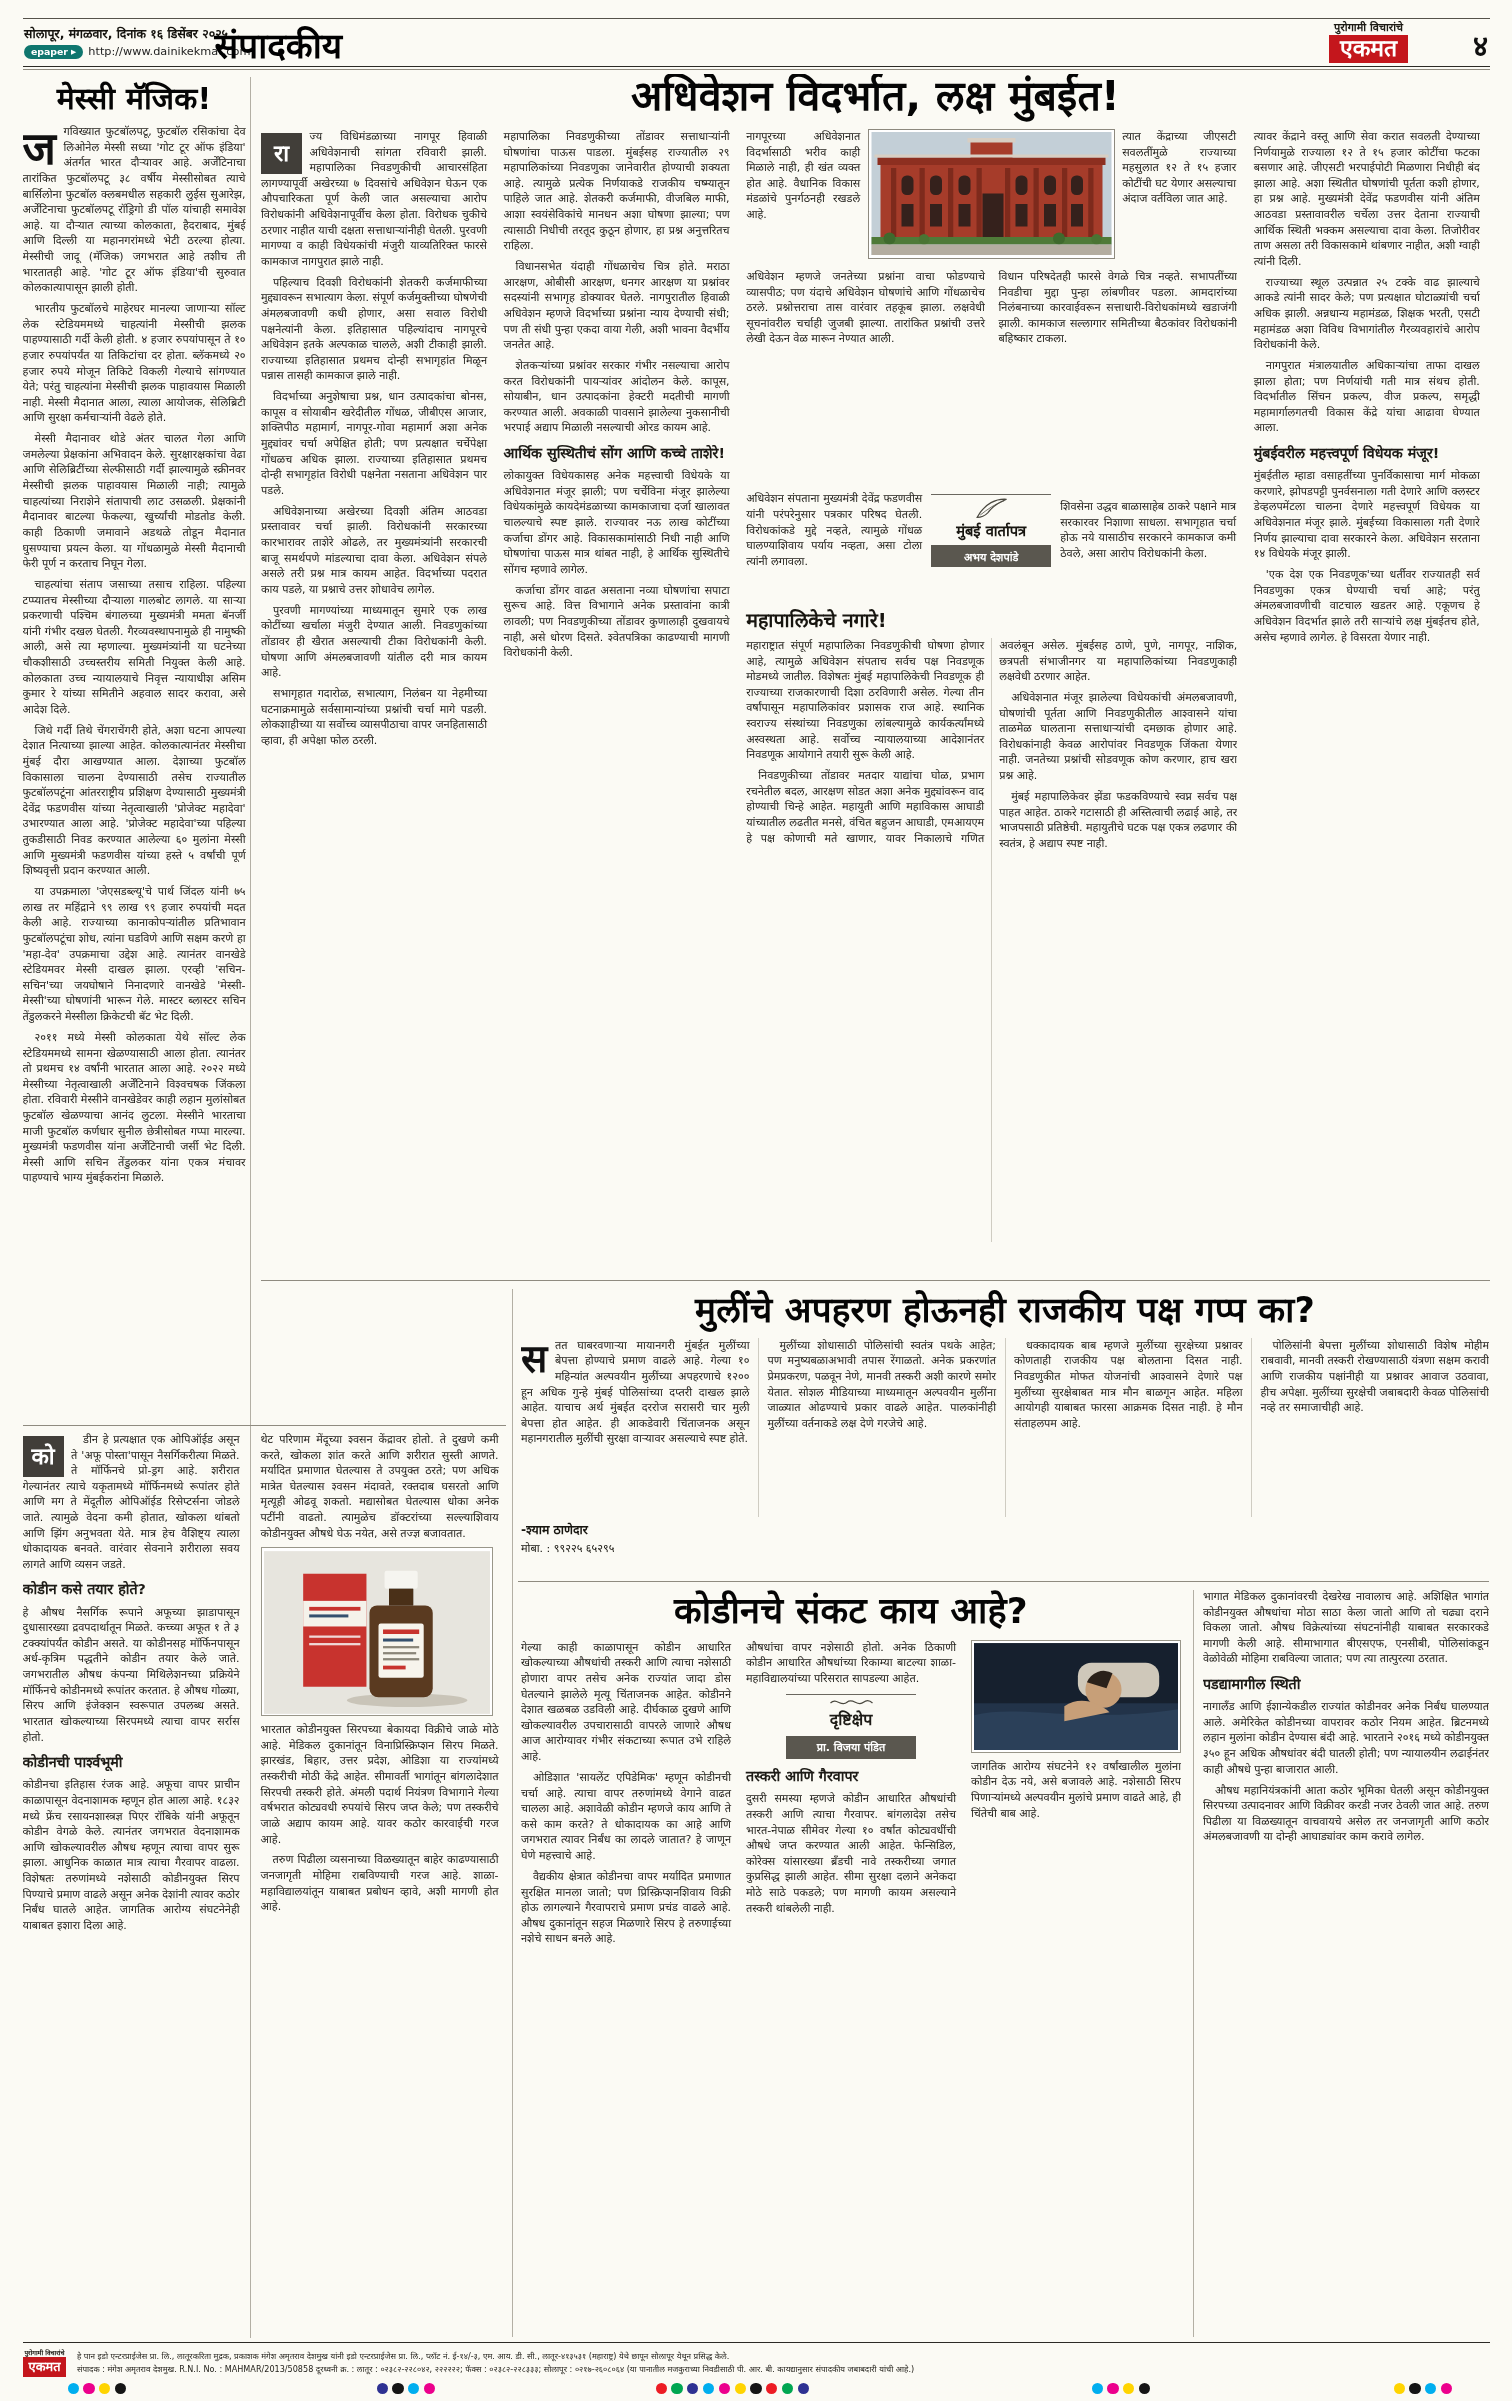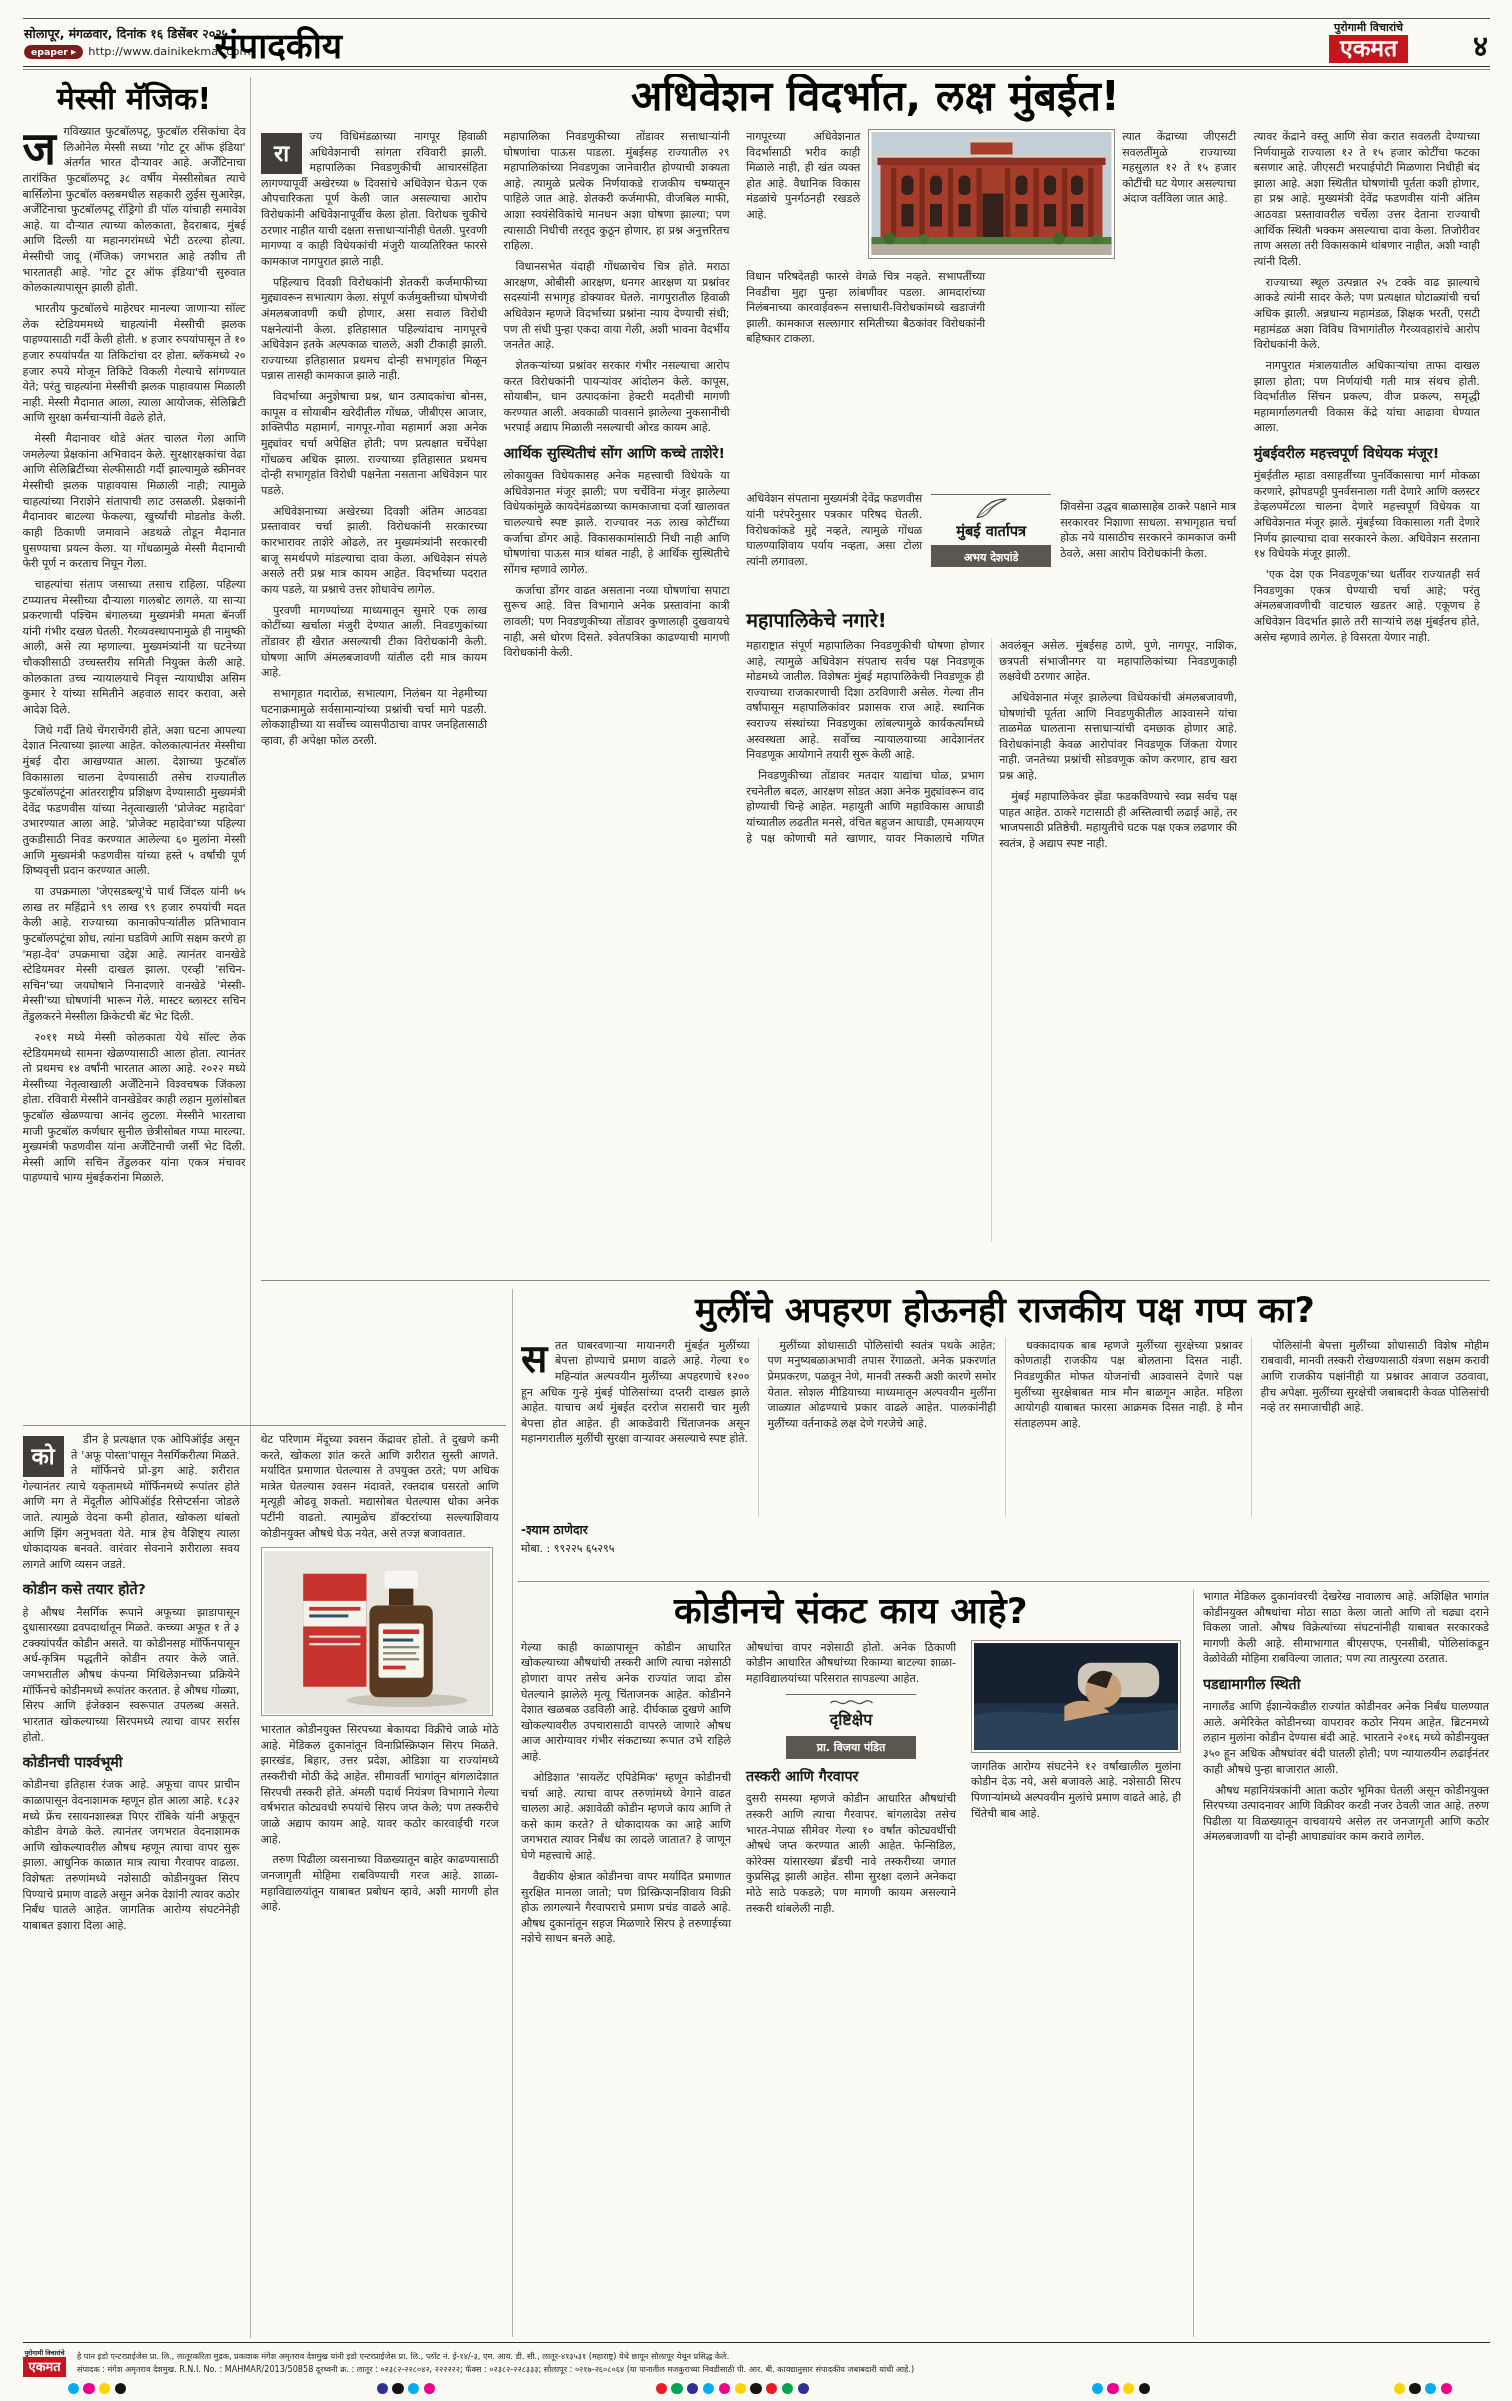--- a/index.html
+++ b/index.html
@@ -12,21 +12,21 @@
   .bodytext{font-size:11px;line-height:1.42;text-align:justify;color:#1d1b16}
   .para{margin:0 0 5.3px;text-indent:12px}
   .para:first-child{text-indent:0}
   .headline{font-weight:700;color:#050505;text-align:center;line-height:1.12;letter-spacing:0.2px}
   .dropcap{float:left;font-size:45px;line-height:.92;font-weight:700;margin:3.8px 7.5px 0 0;color:#111}
   .dropcap-box{float:left;width:41px;height:41px;background:#413e39;color:#fff;display:flex;align-items:center;justify-content:center;font-size:22.6px;font-weight:700;margin:3.8px 7.5px 1.5px 0}
   
   #header{position:absolute;left:22.6px;top:18px;width:1467px;height:45px;border-top:0.8px solid #55524a}
   #dateline{position:absolute;left:1.5px;top:6px;font-size:12.4px;font-weight:700;color:#14120d}
   #epaper-row{position:absolute;left:1.5px;top:25.6px;display:flex;align-items:center;gap:5.3px}
-  #epaper-pill{background:#7f1d1d;color:#fff;font-size:9.4px;font-weight:700;padding:1.5px 6.8px;border-radius:8.3px;display:flex;align-items:center;gap:3px}
+  #epaper-pill{background:#0f766e;color:#fff;font-size:9.4px;font-weight:700;padding:1.5px 6.8px;border-radius:8.3px;display:flex;align-items:center;gap:3px}
   #epaper-pill .tri{font-size:6.8px}
   #epaper-url{font-size:11.3px;color:#222}
   #section-title{position:absolute;left:192px;top:1.5px;font-size:35px;font-weight:800;color:#000000}
   #masthead{position:absolute;right:57px;top:0;text-align:center;width:128px}
   #masthead .tag{font-size:11px;font-weight:700;color:#1c1a14;margin-bottom:0.8px}
   #masthead .name{background:#c4161c;color:#fff;font-size:23px;font-weight:800;padding:0.8px 10.5px 3px;display:inline-block;line-height:1.05}
   #page-no{position:absolute;right:1.5px;top:6px;font-size:29px;font-weight:800;color:#101010}
   
   .sec{position:absolute;overflow:hidden}
   
@@ -190,20 +190,21 @@
               <circle cx="24" cy="142" r="8" fill="#3f6a2d"></circle>
                 <circle cx="70" cy="143" r="7" fill="#4a7433"></circle>
               <circle cx="250" cy="142" r="8" fill="#3f6a2d"></circle>
                 <circle cx="300" cy="143" r="7" fill="#4a7433"></circle>
               <rect x="0" y="150" width="320" height="14" fill="#b4ada0"></rect>
             </svg>
           </figure>
           <div class="strip bodytext">त्यात केंद्राच्या जीएसटी सवलतींमुळे राज्याच्या महसुलात १२ ते १५ हजार कोटींची घट येणार असल्याचा अंदाज वर्तविला जात आहे.</div>
         </div>
         <div class="uprow">
+          <div class="bodytext">अधिवेशन म्हणजे जनतेच्या प्रश्नांना वाचा फोडण्याचे व्यासपीठ; पण यंदाचे अधिवेशन घोषणांचे आणि गोंधळाचेच ठरले. प्रश्नोत्तराचा तास वारंवार तहकूब झाला. लक्षवेधी सूचनांवरील चर्चाही जुजबी झाल्या. तारांकित प्रश्नांची उत्तरे लेखी देऊन वेळ मारून नेण्यात आली.</div>
           <div class="bodytext">विधान परिषदेतही फारसे वेगळे चित्र नव्हते. सभापतींच्या निवडीचा मुद्दा पुन्हा लांबणीवर पडला. आमदारांच्या निलंबनाच्या कारवाईवरून सत्ताधारी-विरोधकांमध्ये खडाजंगी झाली. कामकाज सल्लागार समितीच्या बैठकांवर विरोधकांनी बहिष्कार टाकला.</div>
         </div>
         <div class="boxrow">
           <div class="flank bodytext">अधिवेशन संपताना मुख्यमंत्री देवेंद्र फडणवीस यांनी परंपरेनुसार पत्रकार परिषद घेतली. विरोधकांकडे मुद्दे नव्हते, त्यामुळे गोंधळ घालण्याशिवाय पर्याय नव्हता, असा टोला त्यांनी लगावला.</div>
           <div class="vpbox">
             <svg class="feather" width="35" height="22.6" viewBox="0 0 46 30">
               <path d="M4 27 C14 8 30 2 43 3 C33 7 24 13 18 21 C14 25 9 27 4 27 Z" fill="none" stroke="#4a483f" stroke-width="1.6"></path>
               <path d="M8 24 C18 16 28 9 40 5" fill="none" stroke="#4a483f" stroke-width="1"></path>
             </svg>
             <div class="vptitle">मुंबई वार्तापत्र</div>

